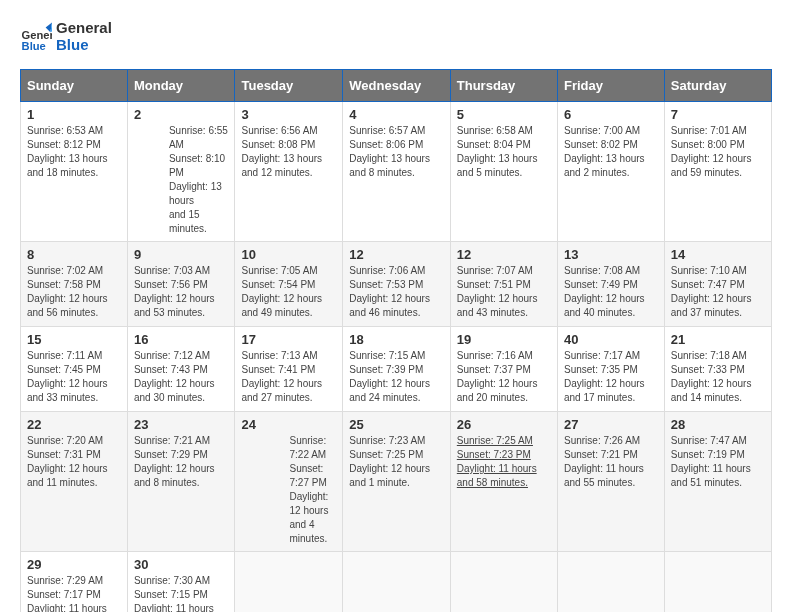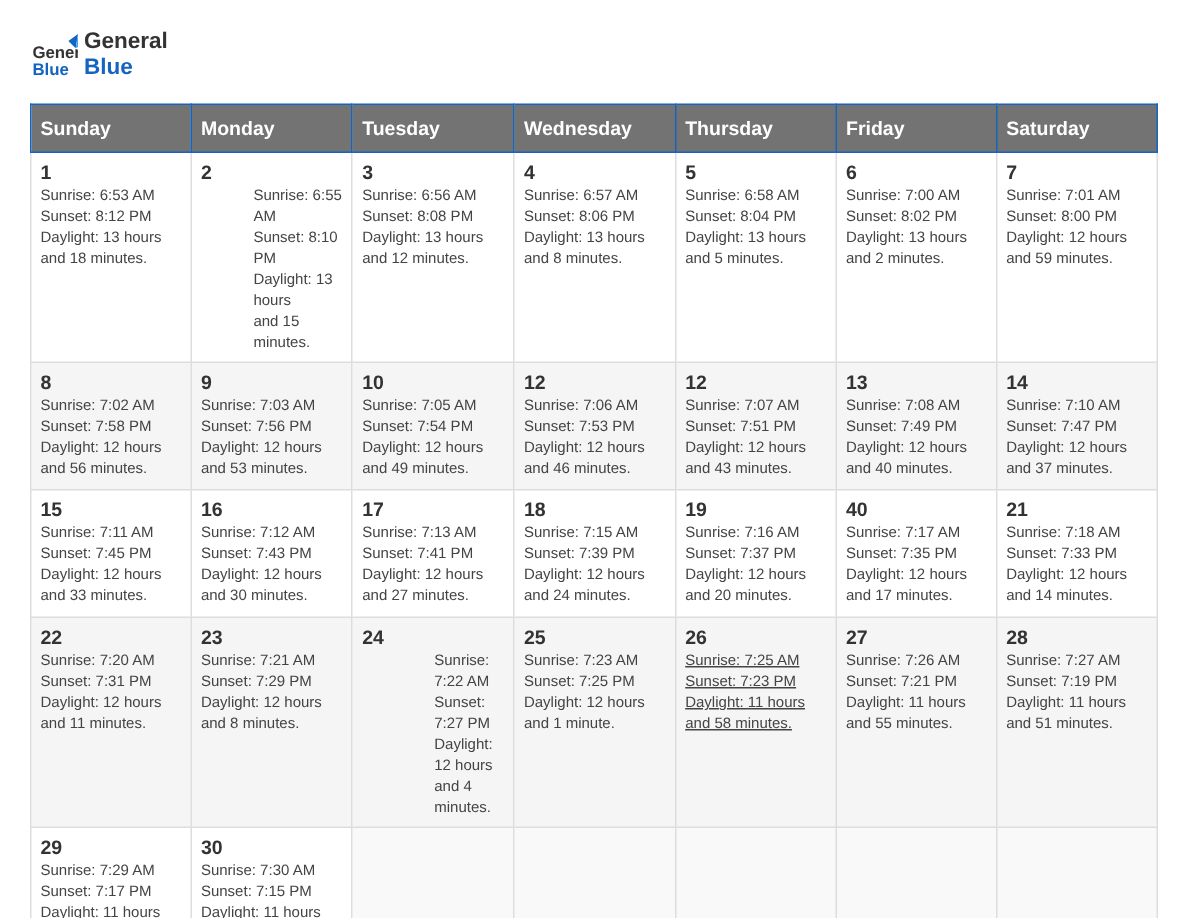--- a/index.html
+++ b/index.html
@@ -307,21 +307,21 @@
         </td>
         <td>
           <span class="day-num">27</span>
           <div class="day-info" style="white-space: pre-line;">Sunrise: 7:26 AM
 Sunset: 7:21 PM
 Daylight: 11 hours
 and 55 minutes.</div>
         </td>
         <td>
           <span class="day-num">28</span>
-          <div class="day-info" style="white-space: pre-line;">Sunrise: 7:27 AM
+          <div class="day-info" style="white-space: pre-line;">Sunrise: 7:47 AM
 Sunset: 7:19 PM
 Daylight: 11 hours
 and 51 minutes.</div>
         </td>
       </tr>
       <tr class="week-row">
         <td>
           <span class="day-num">29</span>
           <div class="day-info" style="white-space: pre-line;">Sunrise: 7:29 AM
 Sunset: 7:17 PM

